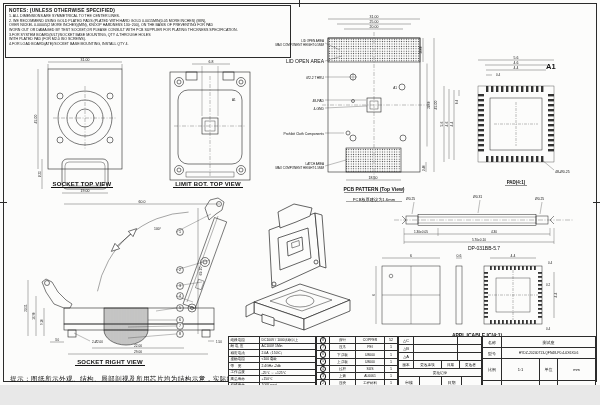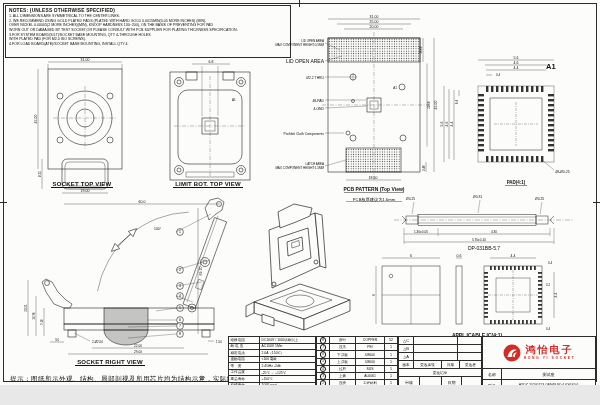--- a/index.html
+++ b/index.html
@@ -611,35 +611,20 @@
       </div>
     <div class="trow" style="flex:1">
         <div class="tc f40" style="flex:0 0 20px">设计</div>
         <div class="tc" style="flex:0 0 22px"></div>
         <div class="tc f40" style="flex:0 0 20px">日期</div>
         <div class="tc" style="flex:1"></div>
       </div>
   </div>
 
   <div class="tbl" style="left:482px;top:336px;width:114px;height:66px">
-    <div class="trow" style="flex:0 0 31px">
-      <div class="tc" style="flex:1">
-        <div class="logo-wrap">
-          <svg width="18" height="18" viewBox="0 0 18 18">
-            <circle cx="9" cy="9" r="8.5" fill="#d42b26"></circle>
-            <path d="M4.5 13 C5.5 6.5, 11 4.5, 13.5 6 C10 7, 8.5 9.5, 8.8 13 Z" fill="#fff"></path>
-            <path d="M9.5 12.5 C10 9.5, 12 8.2, 14 8.5 C12.5 9.5, 11.8 11, 12 13 Z" fill="#fff"></path>
-          </svg>
-          <div class="logo-text">
-            <div class="logo-cn">鸿怡电子</div>
-            <div class="logo-en">HONG YI SOCKET</div>
-          </div>
-        </div>
-      </div>
-    </div>
     <div class="trow" style="flex:0 0 10px">
       <div class="tc f40" style="flex:0 0 18px">名称</div>
       <div class="tc f40" style="flex:1">测试座</div>
     </div>
     <div class="trow" style="flex:0 0 10px">
       <div class="tc f40" style="flex:0 0 18px">型号</div>
       <div class="tc f34" style="flex:1">HYDZ-20240713-QFN48-P0.4-6X6X0.6</div>
     </div>
     <div class="trow">
       <div class="tc f40" style="flex:0 0 18px">比例</div>

